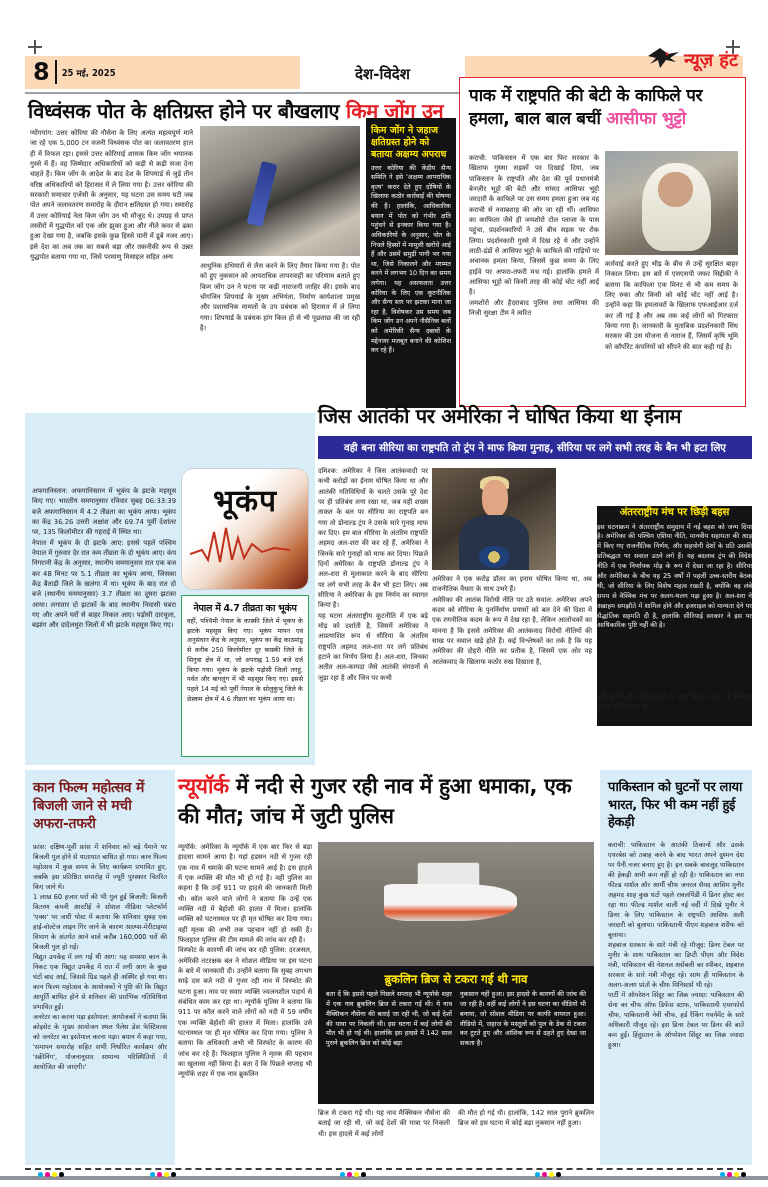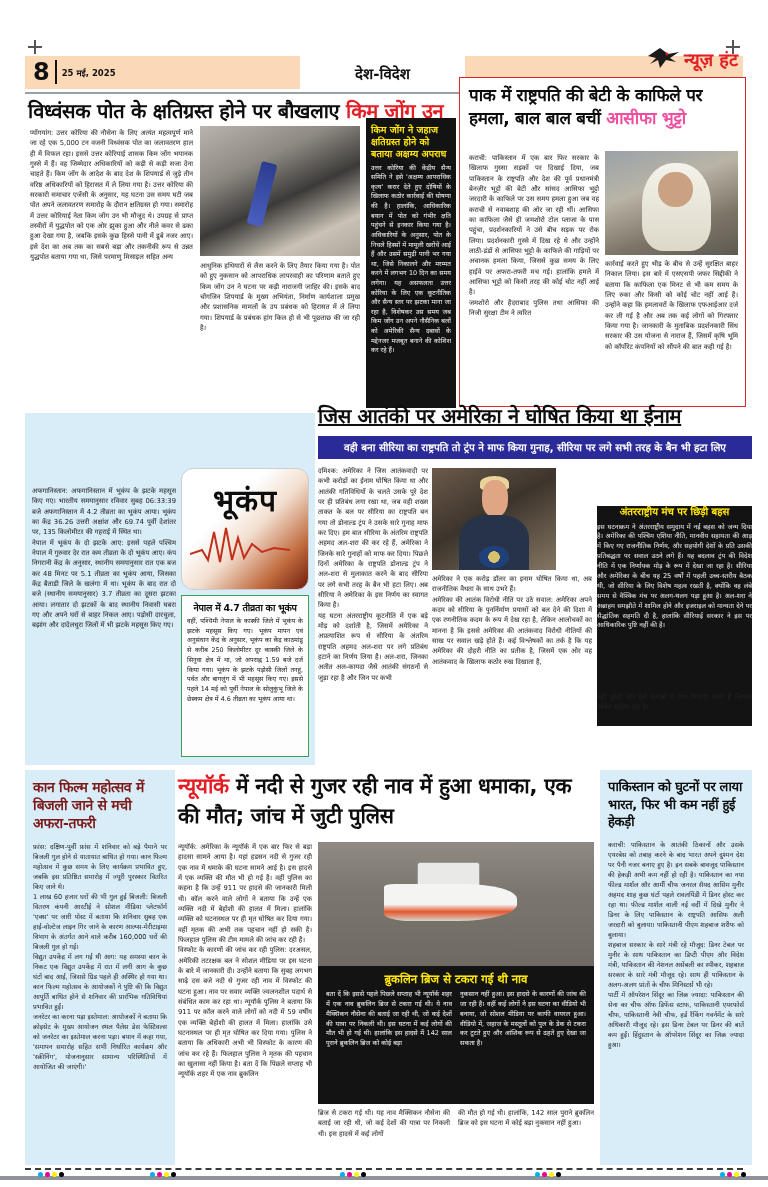--- a/index.html
+++ b/index.html
@@ -132,21 +132,21 @@
       <svg width="110" height="44" viewBox="0 0 110 44" style="margin-left:8px;">
         <polyline points="0,34 12,30 18,40 24,12 30,42 36,8 42,40 48,18 54,38 62,24 72,32 84,28 100,30" fill="none" stroke="#c0311c" stroke-width="2"></polyline>
       </svg>
     </div>
     <div class="greenbox" style="position:absolute;left:156px;top:182px;width:128px;height:162px;padding:5px;box-sizing:border-box;">
       <div class="hl" style="font-size:9.5px;text-align:center;">नेपाल में 4.7 तीव्रता का भूकंप</div>
       <div class="body" style="font-size:6.4px;margin-top:3px;height:132px;">वहीं, पश्चिमी नेपाल के कास्की जिले में भूकंप के झटके महसूस किए गए। भूकंप मापन एवं अनुसंधान केंद्र के अनुसार, भूकंप का केंद्र काठमांडू से करीब 250 किलोमीटर दूर कास्की जिले के सिनुवा क्षेत्र में था, जो अपराह्न 1.59 बजे दर्ज किया गया। भूकंप के झटके पड़ोसी जिलों तनहुं, पर्वत और बागलुंग में भी महसूस किए गए। इससे पहले 14 मई को पूर्वी नेपाल के सोलुकुंभू जिले के छेस्कम क्षेत्र में 4.6 तीव्रता का भूकंप आया था।</div>
     </div>
   </div>
 
-  <div class="abs hl" style="left:318px;top:402px;width:434px;font-size:20px;white-space:nowrap;text-decoration:underline;">जिस आतंकी पर अमेरिका ने घोषित किया था ईनाम</div>
+  <div class="abs hl" style="left:318px;top:402px;width:434px;font-size:20px;white-space:nowrap;">जिस आतंकी पर अमेरिका ने घोषित किया था ईनाम</div>
   <div class="abs navband" style="left:318px;top:436px;width:434px;height:23px;font-size:10.2px;line-height:23px;">वही बना सीरिया का राष्ट्रपति तो ट्रंप ने माफ किया गुनाह, सीरिया पर लगे सभी तरह के बैन भी हटा लिए</div>
   <div class="abs body" style="left:318px;top:466px;width:110px;height:300px;">दमिश्क: अमेरिका ने जिस आतंकवादी पर कभी करोड़ों का ईनाम घोषित किया था और आतंकी गतिविधियों के चलते उसके पूरे देश पर ही प्रतिबंध लगा रखा था, जब वही शख्स ताकत के बल पर सीरिया का राष्ट्रपति बन गया तो डोनाल्ड ट्रंप ने उसके सारे गुनाह माफ कर दिए। हम बात सीरिया के अंतरिम राष्ट्रपति अहमद अल-शरा की कर रहे हैं, अमेरिका ने जिनके सारे गुनाहों को माफ कर दिया। पिछले दिनों अमेरिका के राष्ट्रपति डोनाल्ड ट्रंप ने अल-शरा से मुलाकात करने के बाद सीरिया पर लगे सभी तरह के बैन भी हटा लिए। अब सीरिया ने अमेरिका के इस निर्णय का स्वागत किया है।
 यह घटना अंतरराष्ट्रीय कूटनीति में एक बड़े मोड़ को दर्शाती है, जिसमें अमेरिका ने अप्रत्याशित रूप से सीरिया के अंतरिम राष्ट्रपति अहमद अल-शरा पर लगे प्रतिबंध हटाने का निर्णय लिया है। अल-शरा, जिनका अतीत अल-कायदा जैसे आतंकी संगठनों से जुड़ा रहा है और जिन पर कभी</div>
   <div class="abs ph ph-trump" style="left:432px;top:468px;width:124px;height:102px;">
     <div class="hair"></div>
     <div class="head"></div>
     <div class="suit"></div>
     <div class="seal"></div>
   </div>
   <div class="abs body" style="left:432px;top:574px;width:160px;height:192px;">अमेरिका ने एक करोड़ डॉलर का इनाम घोषित किया था, अब राजनीतिक वैधता के साथ उभरे हैं।

